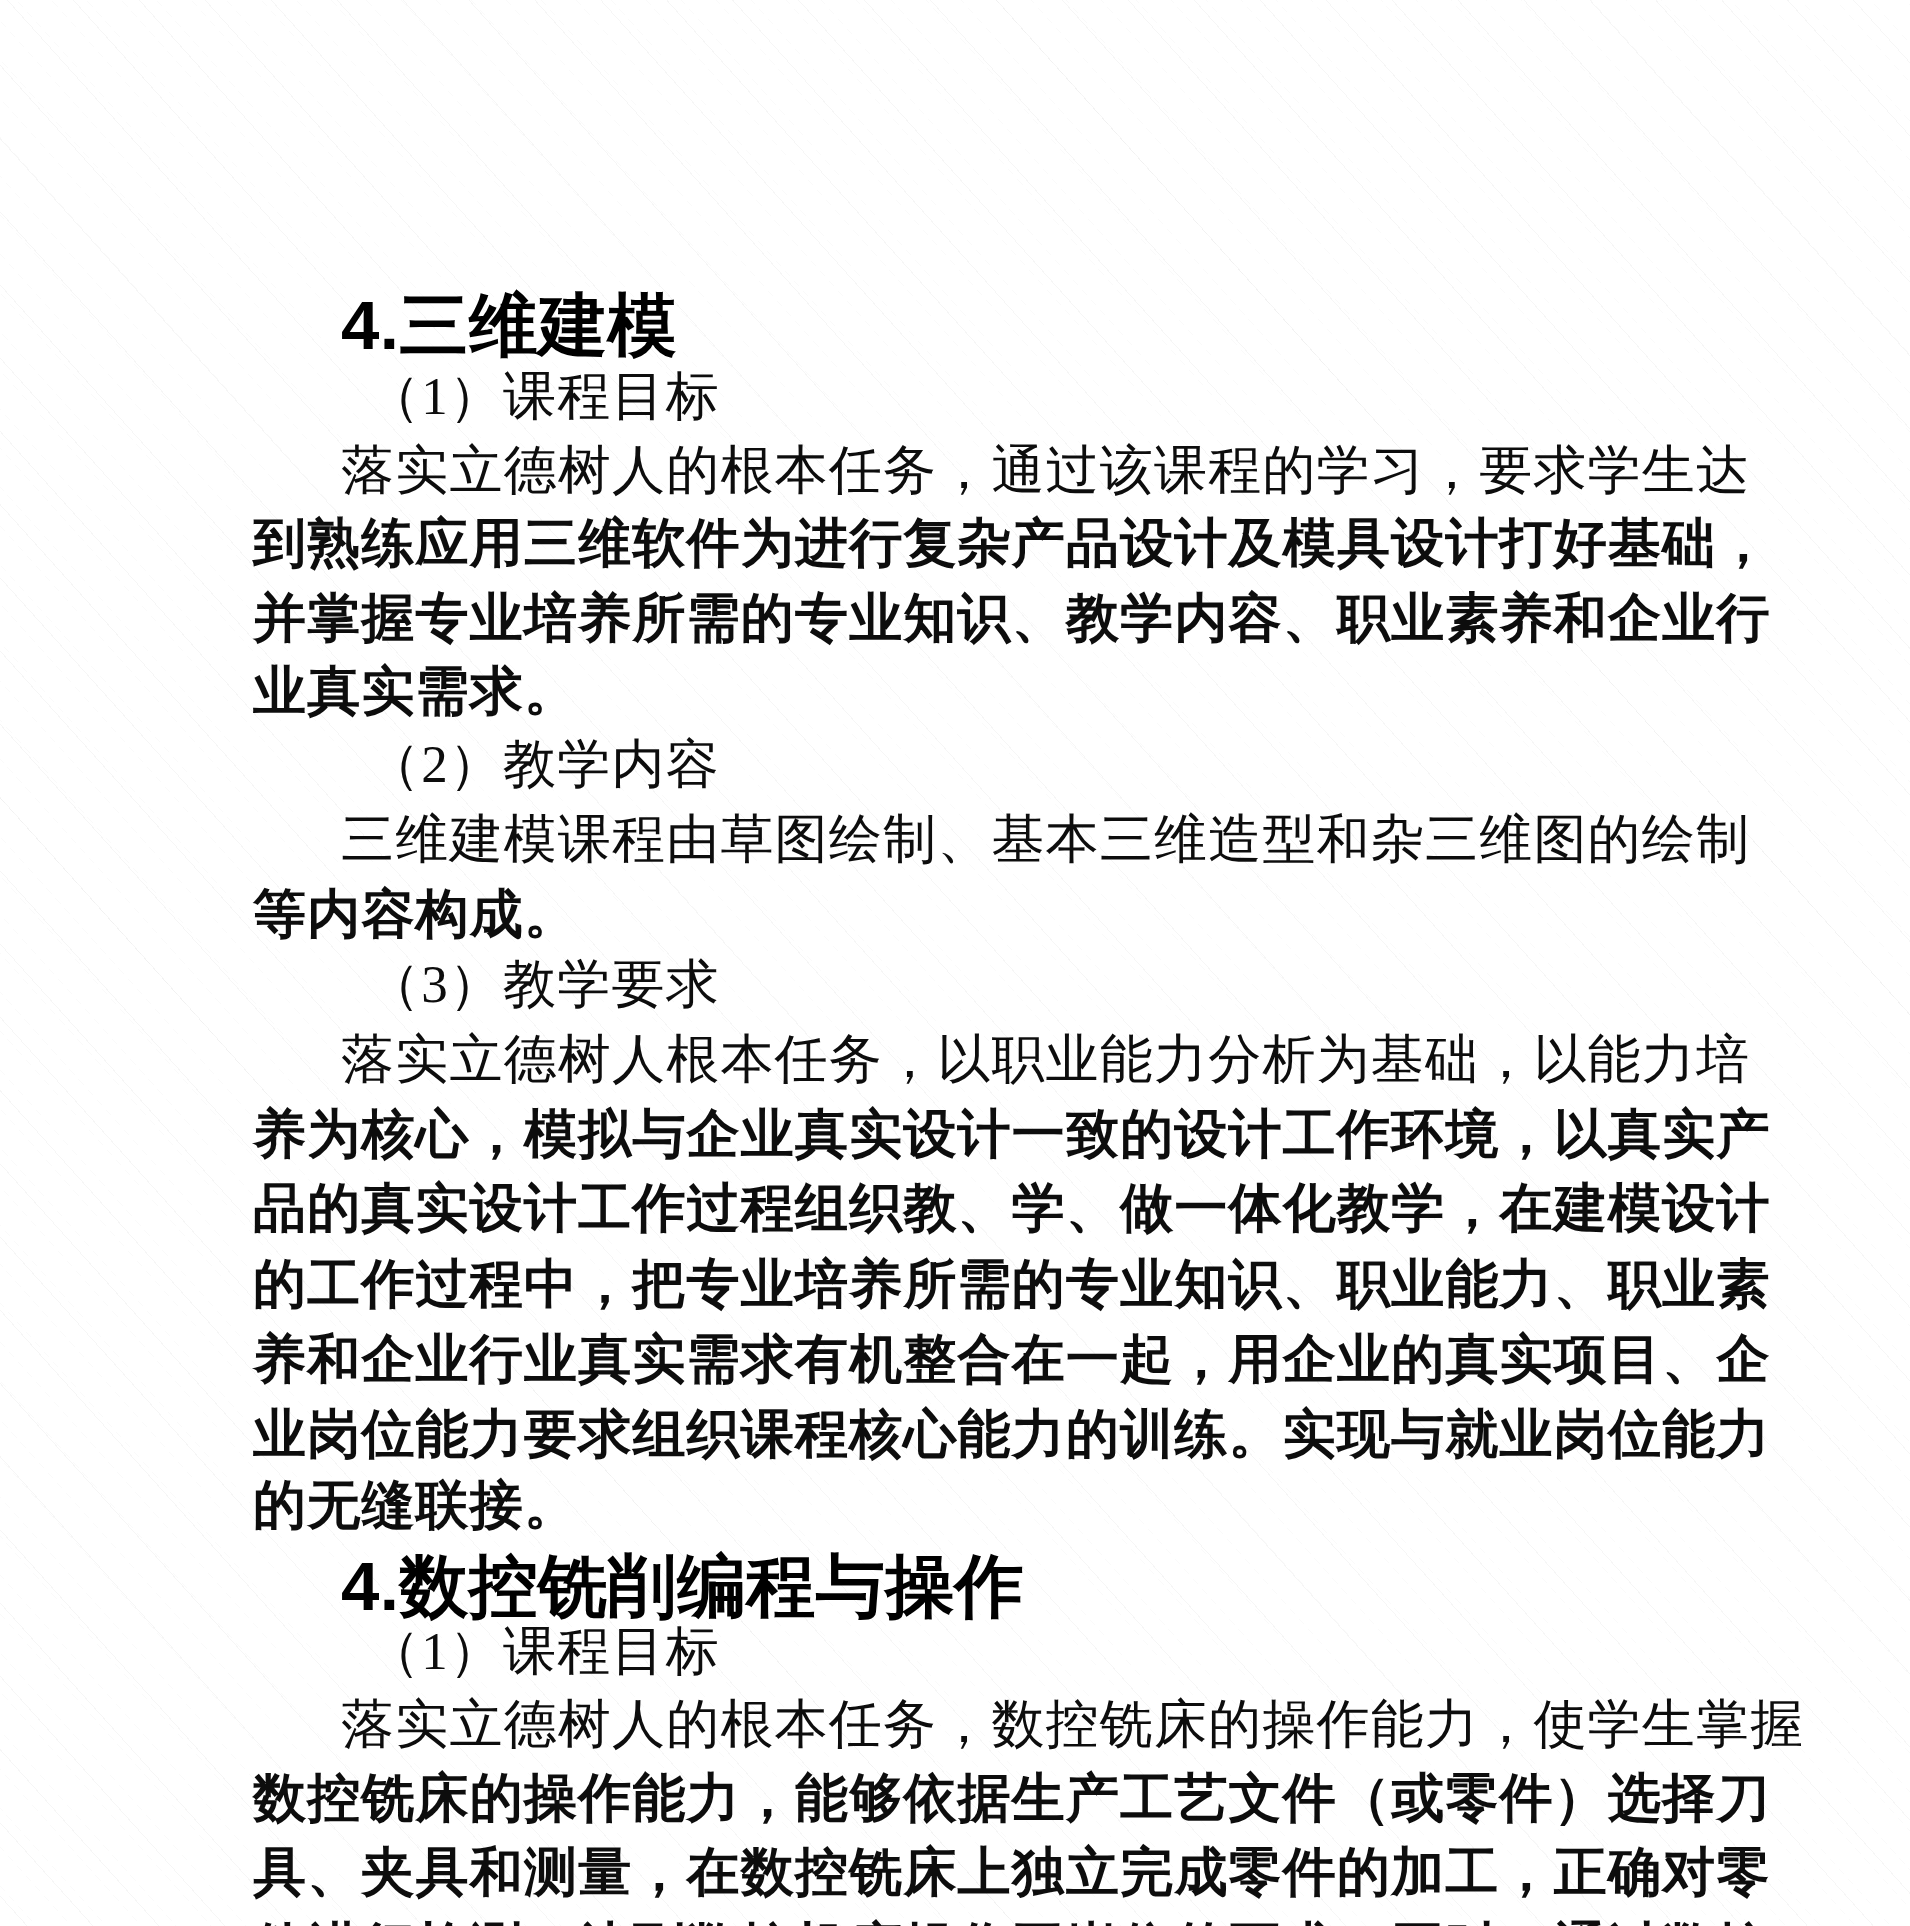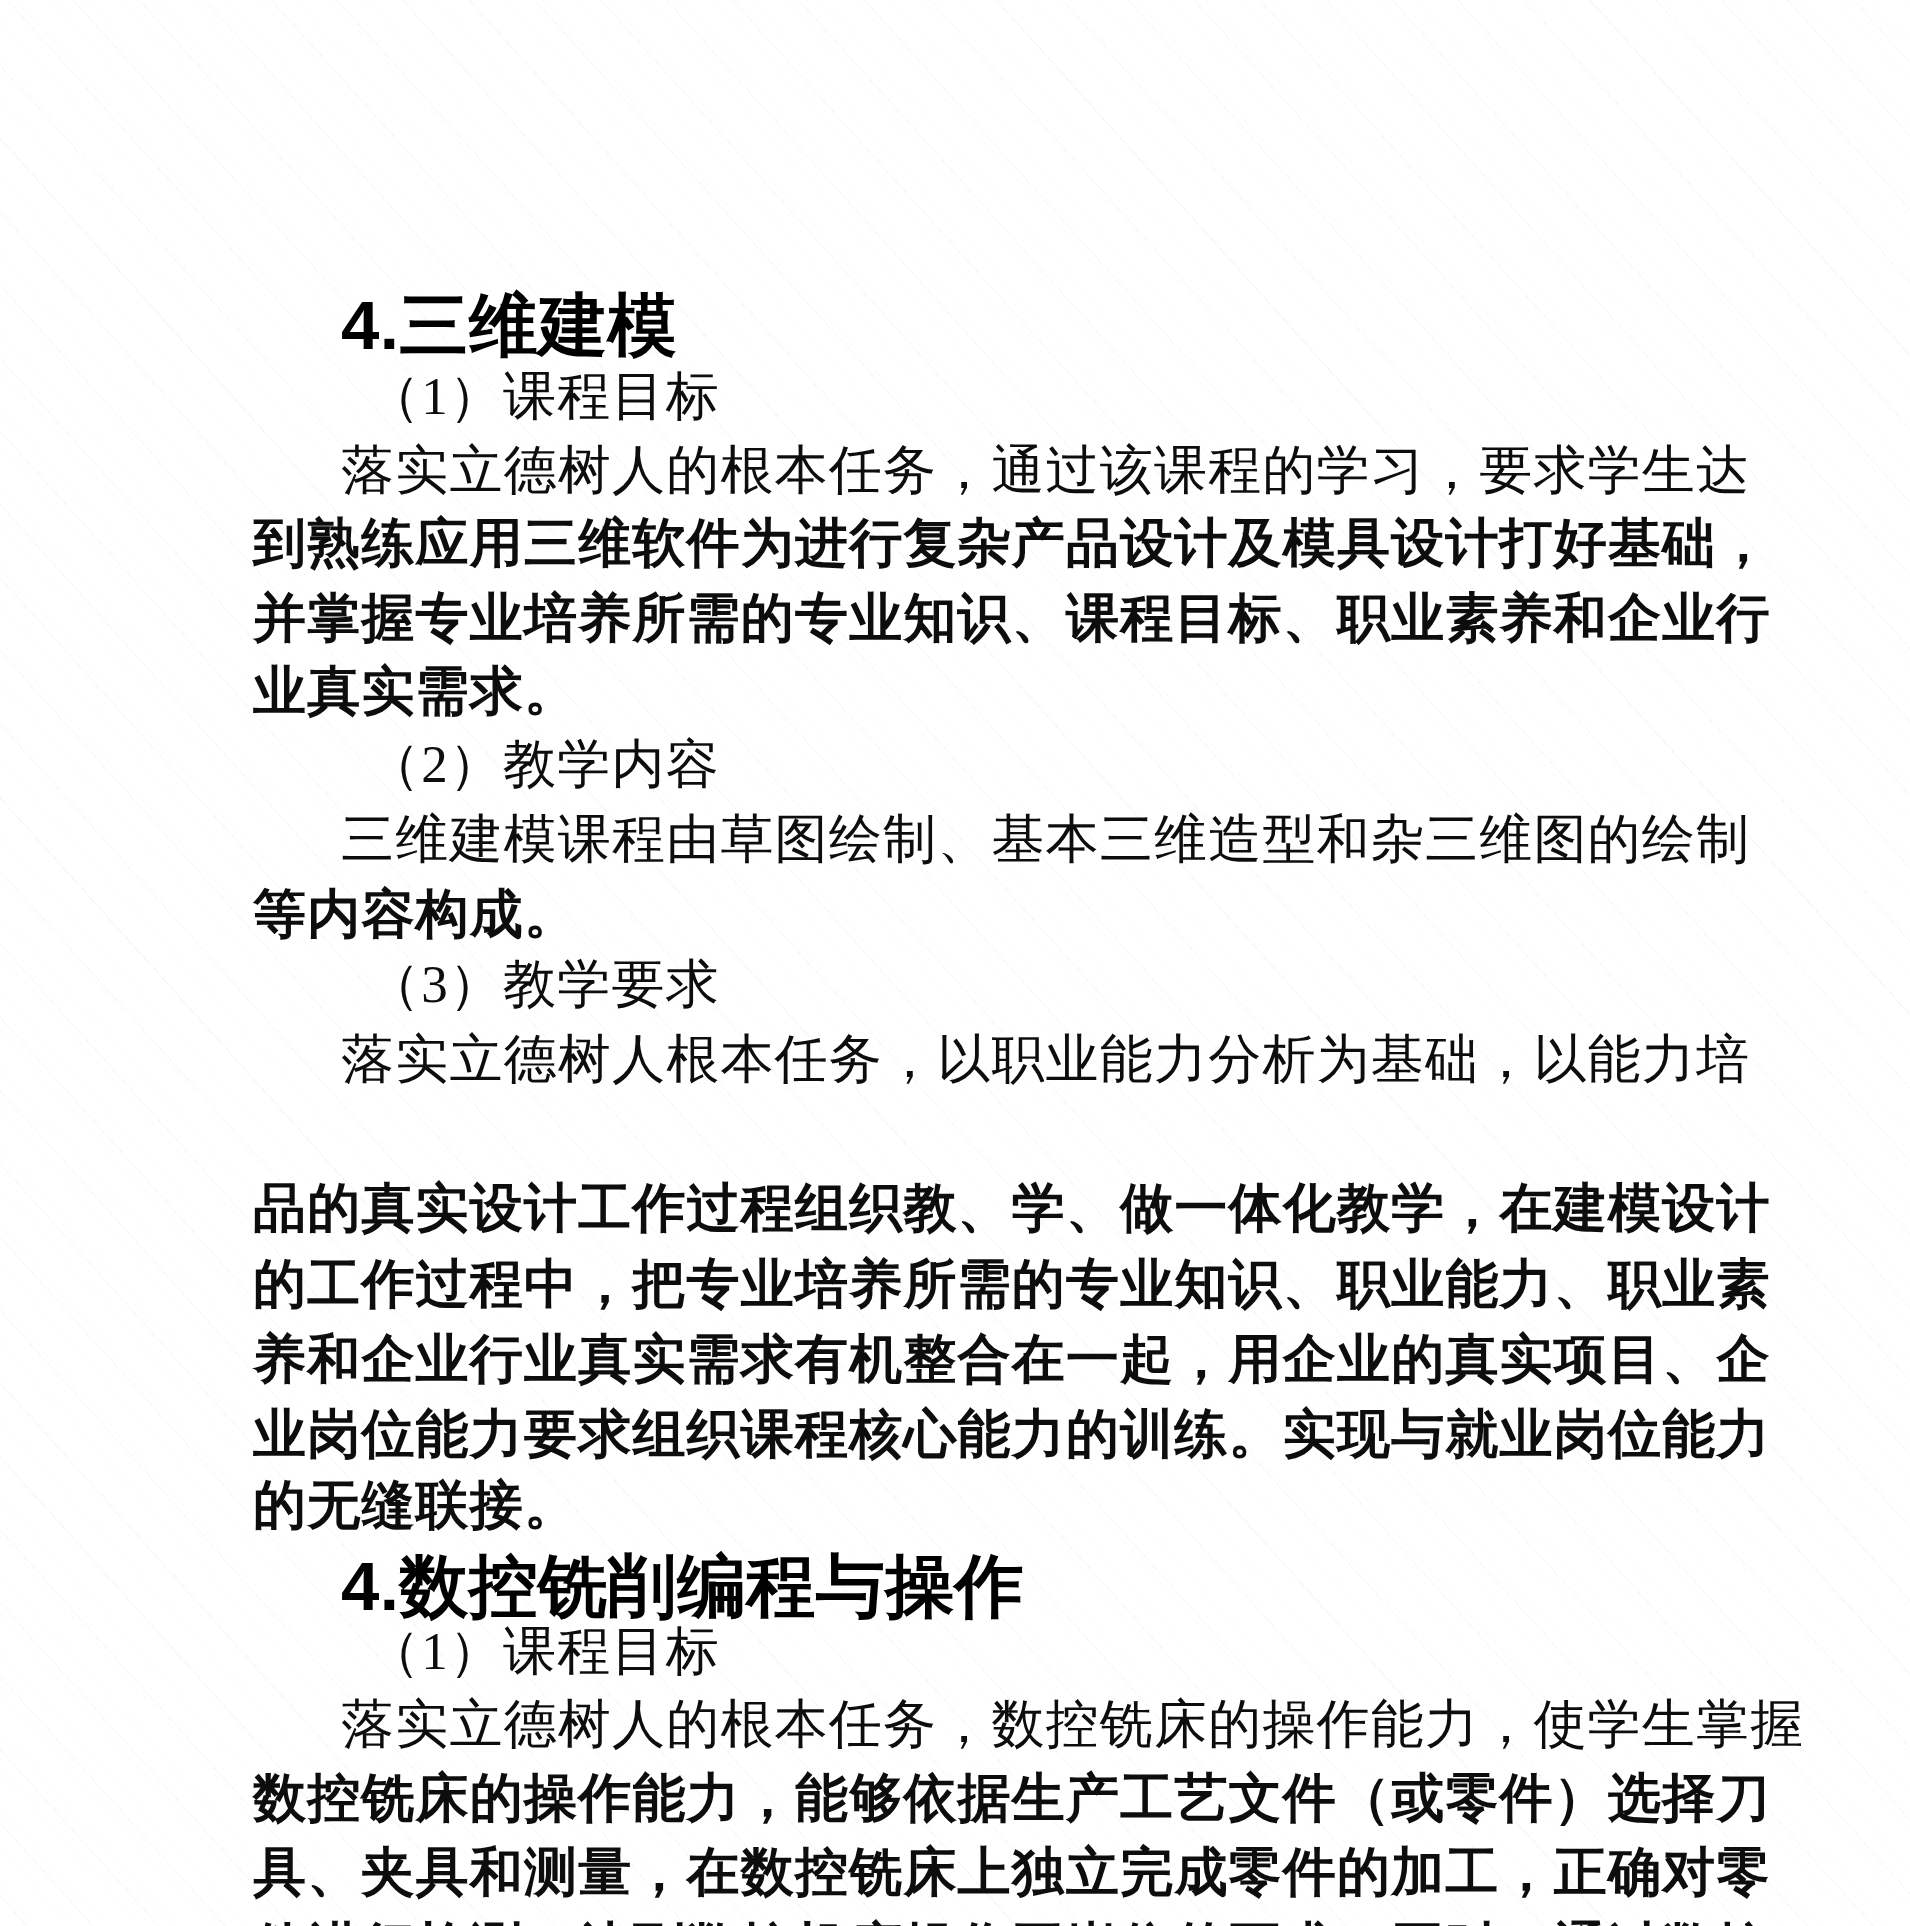--- a/index.html
+++ b/index.html
@@ -43,31 +43,32 @@
 <body>
 
 <div class="page">
 
   <div class="line heading x-ind1" style="top:285px">4.三维建模</div>
 
   <div class="line x-ind2" style="top:365px">（1）课程目标</div>
 
   <div class="line x-ind1" style="top:439px">落实立德树人的根本任务，通过该课程的学习，要求学生达</div>
   <div class="line x-cont" style="top:512px">到熟练应用三维软件为进行复杂产品设计及模具设计打好基础，</div>
-  <div class="line x-cont" style="top:587px">并掌握专业培养所需的专业知识、课程目标、职业素养和企业行</div>
+  <div class="line x-cont" style="top:587px">并掌握专业培养所需的专业知识、教学内容、职业素养和企业行</div>
   <div class="line x-cont" style="top:660px">业真实需求。</div>
 
   <div class="line x-ind2" style="top:733px">（2）教学内容</div>
 
   <div class="line x-ind1" style="top:808px">三维建模课程由草图绘制、基本三维造型和杂三维图的绘制</div>
   <div class="line x-cont" style="top:883px">等内容构成。</div>
 
   <div class="line x-ind2" style="top:953px">（3）教学要求</div>
 
   <div class="line x-ind1" style="top:1028px">落实立德树人根本任务，以职业能力分析为基础，以能力培</div>
+  <div class="line x-cont" style="top:1103px">养为核心，模拟与企业真实设计一致的设计工作环境，以真实产</div>
   <div class="line x-cont" style="top:1177px">品的真实设计工作过程组织教、学、做一体化教学，在建模设计</div>
   <div class="line x-cont" style="top:1253px">的工作过程中，把专业培养所需的专业知识、职业能力、职业素</div>
   <div class="line x-cont" style="top:1328px">养和企业行业真实需求有机整合在一起，用企业的真实项目、企</div>
   <div class="line x-cont" style="top:1403px">业岗位能力要求组织课程核心能力的训练。实现与就业岗位能力</div>
   <div class="line x-cont" style="top:1474px">的无缝联接。</div>
 
   <div class="line heading x-ind1" style="top:1546px">4.数控铣削编程与操作</div>
 
   <div class="line x-ind2" style="top:1620px">（1）课程目标</div>
 

